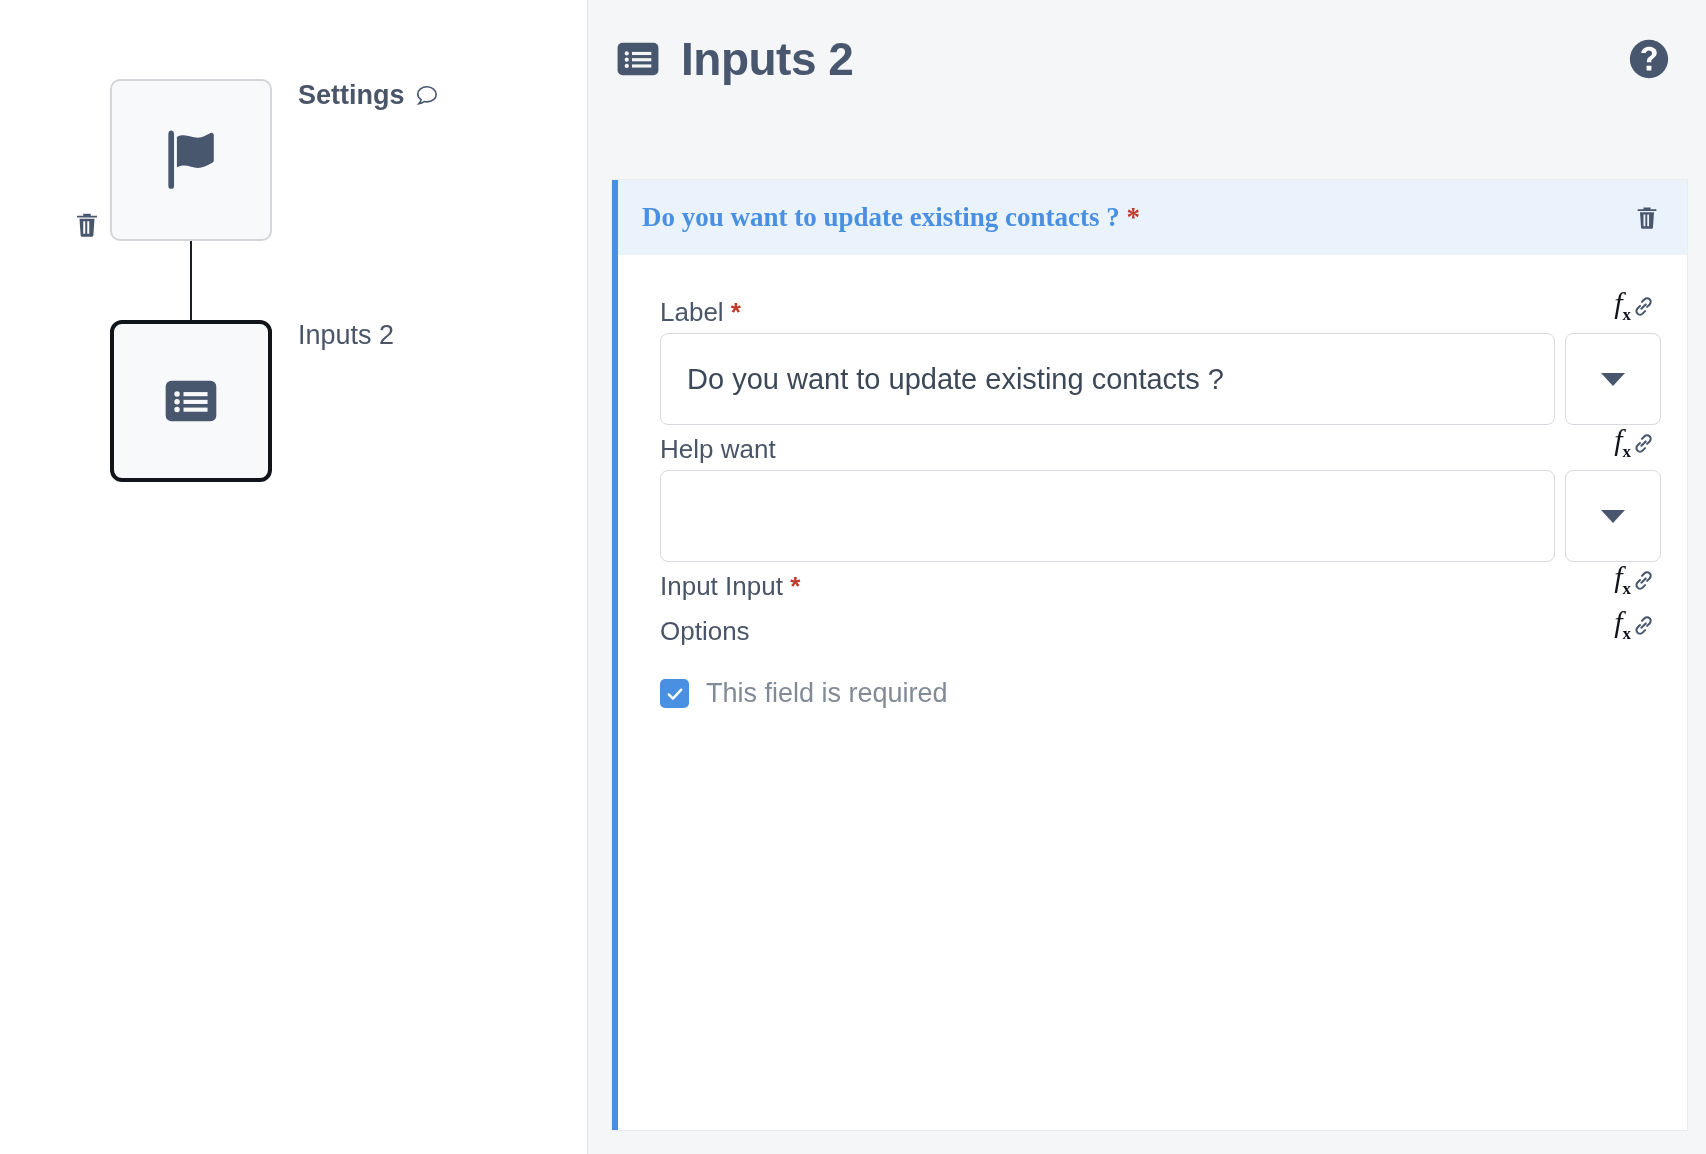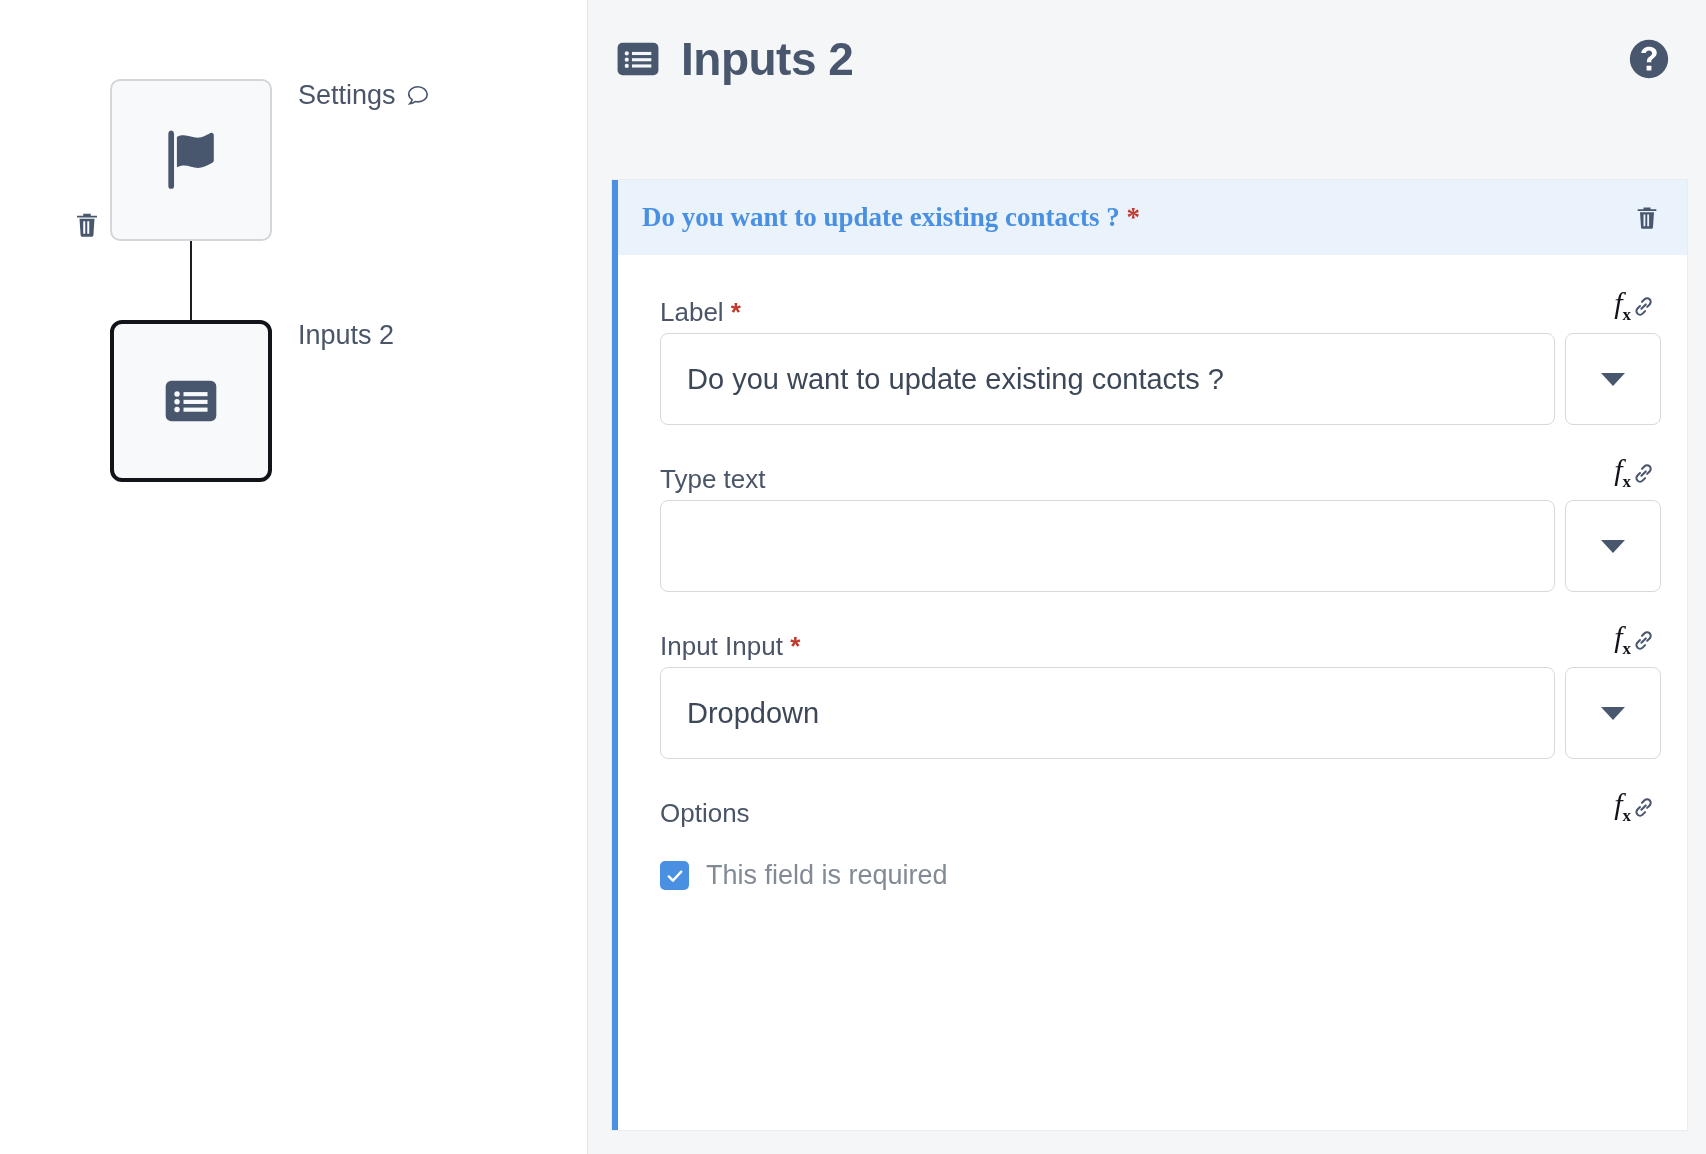--- a/index.html
+++ b/index.html
@@ -31,21 +31,21 @@
   }
   .node.settings{ left:110px; top:79px; border:2px solid #d3d6db; }
   .node.inputs  { left:110px; top:320px; border:4px solid #111418; border-radius:12px;}
   .node-label{
     position:absolute;
     color:#4a5568;
     font-size:27px;
     white-space:nowrap;
     display:flex;align-items:center;gap:9px;
   }
-  .node-label.settings{ left:298px; top:80px; }
+  .node-label.settings{ left:298px; top:80px;font-weight:bold; }
   .node-label.inputs{ left:298px; top:320px; }
   .node-trash{
     position:absolute;left:72px;top:210px;
     width:30px;height:30px;
   }
   .connector{
     position:absolute;left:190px;top:241px;
     width:2px;height:80px;background:#1b1e23;
   }
   svg{display:block;}
@@ -96,21 +96,21 @@
     color:#4a90e2;
     font-size:27px;
     font-weight:bold;
     font-family:Liberation Serif, serif;
   }
   .req-star{color:#c0392b;font-weight:bold;}
   .card-trash{width:28px;height:28px;cursor:pointer;}
   .card-body{padding:33px 26px 40px 42px;}
 
   
-  .field{margin-bottom:30px;}
+  .field{}
   .field-top{
     display:flex;align-items:flex-end;
     justify-content:space-between;
     padding-right:4px;
     margin-bottom:8px;
   }
   .field-label{
     color:#4a5568;
     font-size:26px;
     line-height:1;
@@ -295,21 +295,21 @@
             <div class="input-box" placeholder="">Do you want to update existing contacts ?</div>
             <div class="caret-box">
               <span class="caret"></span>
             </div>
           </div>
         </div>
 
         <div class="field">
           <div class="field-top">
             <div class="field-label">
-              <span>Type text</span>
+              <span>Help want</span>
               <span class="req-star"></span>
             </div>
             <div class="field-tools">
               <span class="fx-icon"><span>f</span><sub>x</sub></span>
               <span class="link-icon">
                 <svg width="26" height="26" viewBox="0 0 24 24">
                   <g fill="none" stroke="#48566e" stroke-width="1.9" stroke-linecap="round">
                     <path d="M9.6 13.6 L13.6 9.6"></path>
                     <path d="M8.3 11.1 L6.0 13.4a3.3 3.3 0 0 0 4.7 4.7l2.3-2.3"></path>
                     <path d="M14.9 11.9 L17.2 9.6a3.3 3.3 0 0 0-4.7-4.7l-2.3 2.3"></path>
@@ -338,26 +338,20 @@
                 <svg width="26" height="26" viewBox="0 0 24 24">
                   <g fill="none" stroke="#48566e" stroke-width="1.9" stroke-linecap="round">
                     <path d="M9.6 13.6 L13.6 9.6"></path>
                     <path d="M8.3 11.1 L6.0 13.4a3.3 3.3 0 0 0 4.7 4.7l2.3-2.3"></path>
                     <path d="M14.9 11.9 L17.2 9.6a3.3 3.3 0 0 0-4.7-4.7l-2.3 2.3"></path>
                   </g>
                 </svg>
               </span>
             </div>
           </div>
-          <div class="field-row">
-            <div class="input-box" placeholder="">Dropdown</div>
-            <div class="caret-box">
-              <span class="caret"></span>
-            </div>
-          </div>
         </div>
 
         <div class="field">
           <div class="field-top">
             <div class="field-label">
               <span>Options</span>
               <span class="req-star"></span>
             </div>
             <div class="field-tools">
               <span class="fx-icon"><span>f</span><sub>x</sub></span>

